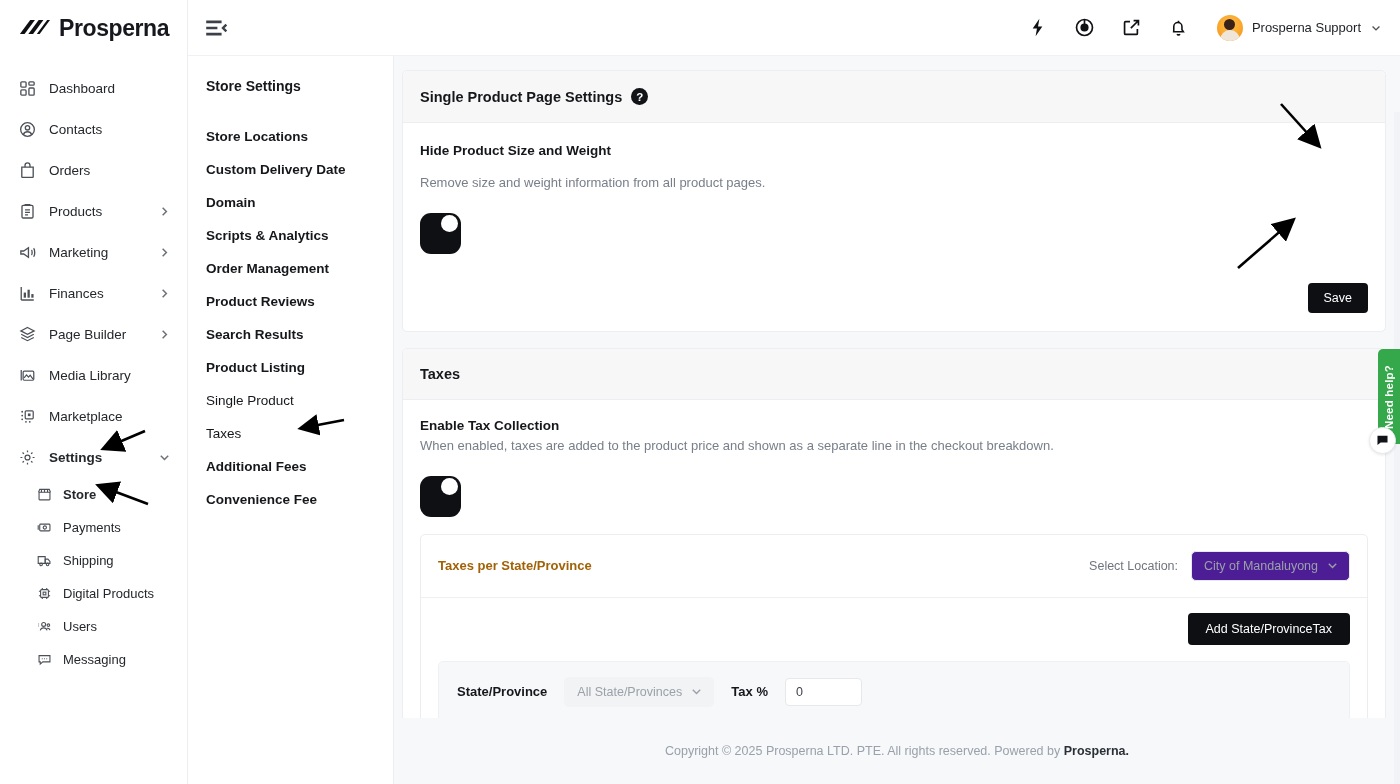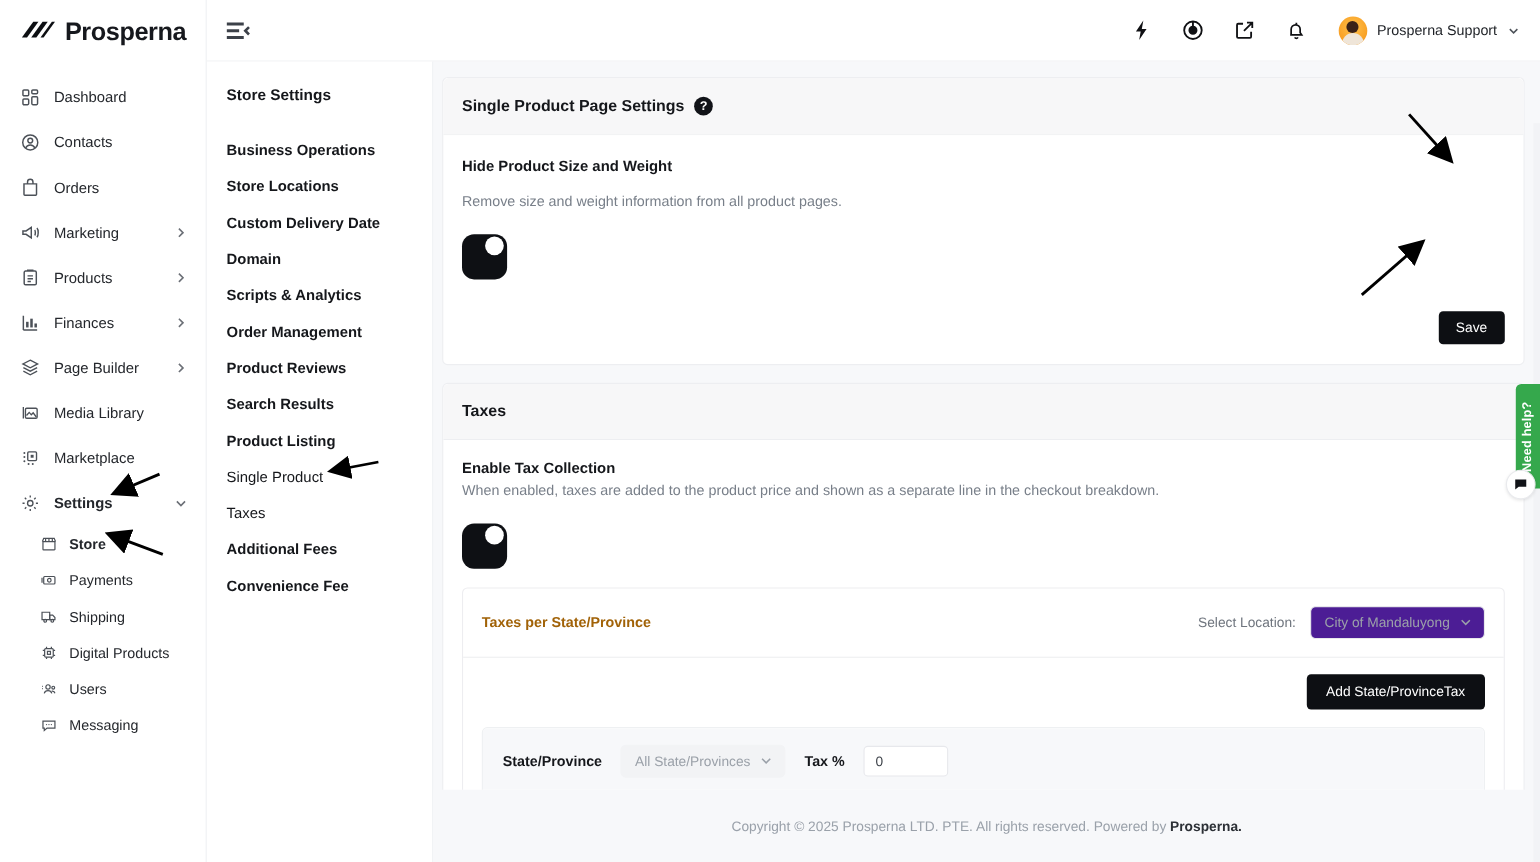--- a/index.html
+++ b/index.html
@@ -199,40 +199,40 @@
             <svg viewBox="0 0 20 20" fill="none" stroke="currentColor" stroke-width="1.4">
               <path d="M4 6.5h12v10a.8.8 0 0 1-.8.8H4.8a.8.8 0 0 1-.8-.8z"></path>
               <path d="M7.4 6.5V4.6a2.6 2.6 0 0 1 5.2 0v1.9"></path>
             </svg>
           </span>
         <span class="nav-label">Orders</span>
       </div>
       <div class="nav-item">
         <span class="nav-ico">
             <svg viewBox="0 0 20 20" fill="none" stroke="currentColor" stroke-width="1.4">
-              <path d="M3 8.4v3.2h3l5 3.4V5l-5 3.4z"></path>
-              <path d="M14.2 7.4c.9.8.9 4.4 0 5.2M16.4 5.6c1.6 1.6 1.6 7.2 0 8.8"></path>
-            </svg>
-          </span>
-        <span class="nav-label">Marketing</span>
+              <rect x="4.2" y="3.6" width="11.6" height="13.2" rx="1.3"></rect>
+              <path d="M7.6 3.6V2.8h4.8v.8"></path>
+              <path d="M7.4 8.2h5.2M7.4 11h5.2M7.4 13.6h3.2"></path>
+            </svg>
+          </span>
+        <span class="nav-label">Products</span>
         <span class="nav-chev">
             <svg viewBox="0 0 14 14" fill="none" stroke="currentColor" stroke-width="1.6">
               <path d="M5 3l4 4-4 4"></path>
             </svg>
           </span>
       </div>
       <div class="nav-item">
         <span class="nav-ico">
             <svg viewBox="0 0 20 20" fill="none" stroke="currentColor" stroke-width="1.4">
-              <rect x="4.2" y="3.6" width="11.6" height="13.2" rx="1.3"></rect>
-              <path d="M7.6 3.6V2.8h4.8v.8"></path>
-              <path d="M7.4 8.2h5.2M7.4 11h5.2M7.4 13.6h3.2"></path>
-            </svg>
-          </span>
-        <span class="nav-label">Products</span>
+              <path d="M3 8.4v3.2h3l5 3.4V5l-5 3.4z"></path>
+              <path d="M14.2 7.4c.9.8.9 4.4 0 5.2M16.4 5.6c1.6 1.6 1.6 7.2 0 8.8"></path>
+            </svg>
+          </span>
+        <span class="nav-label">Marketing</span>
         <span class="nav-chev">
             <svg viewBox="0 0 14 14" fill="none" stroke="currentColor" stroke-width="1.6">
               <path d="M5 3l4 4-4 4"></path>
             </svg>
           </span>
       </div>
       <div class="nav-item">
         <span class="nav-ico">
             <svg viewBox="0 0 20 20" fill="none" stroke="currentColor" stroke-width="1.4">
               <path d="M3.4 3.2v13.6M3.4 16.8h13.2"></path>
@@ -417,21 +417,20 @@
               <path d="M3 5.2 7 9.2l4-4"></path>
             </svg>
           </span>
       </div>
     </header>
 
     <div class="body-region">
 
       <nav class="settings-nav">
         <div class="snav-title">Store Settings</div>
-        <div class="snav-item">Business Operations</div>
         <div class="snav-item">Store Locations</div>
         <div class="snav-item">Custom Delivery Date</div>
         <div class="snav-item">Domain</div>
         <div class="snav-item">Scripts &amp; Analytics</div>
         <div class="snav-item">Order Management</div>
         <div class="snav-item">Product Reviews</div>
         <div class="snav-item">Search Results</div>
         <div class="snav-item">Product Listing</div>
         <div class="snav-item current">Single Product</div>
         <div class="snav-item current">Taxes</div>

